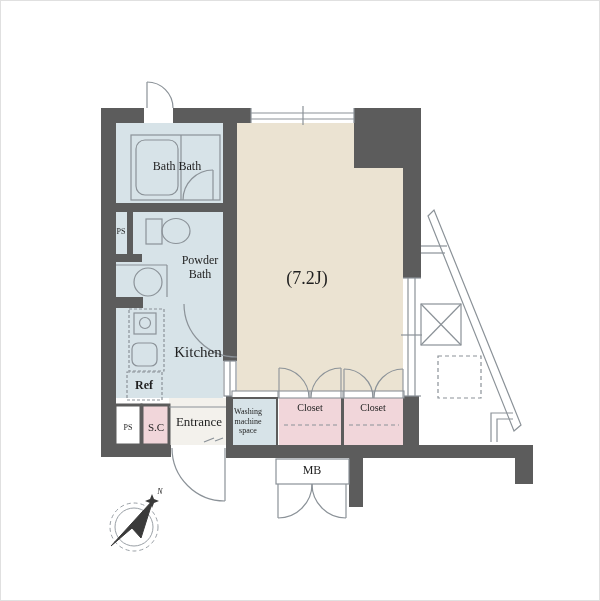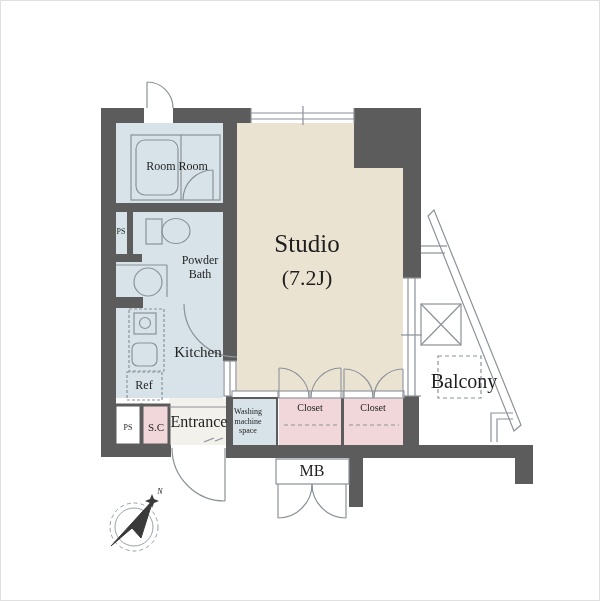--- a/index.html
+++ b/index.html
@@ -8,34 +8,34 @@
     border:1px solid #e0e0e0;box-sizing:border-box;overflow:hidden;
     font-family:"Liberation Serif","DejaVu Serif",serif;
   }
   #plan-svg{position:absolute;left:0;top:0;}
   .label{
     position:absolute;transform:translate(-50%,-50%);
     color:#1f1f1f;white-space:nowrap;text-align:center;line-height:1.15;
     font-family:"Liberation Serif","DejaVu Serif",serif;
   }
   .lbl-studio{left:306px;top:243px;font-size:25px;}
-  .lbl-studio-size{left:306px;top:277px;font-size:22px;}
+  .lbl-studio-size{left:306px;top:277px;font-size:18px;}
   .lbl-bath{left:176px;top:166px;font-size:12px;}
   .lbl-powder{left:199px;top:267px;font-size:12px;}
   .lbl-kitchen{left:197px;top:352px;font-size:15px;}
-  .lbl-ref{left:143px;top:385px;font-size:12px;}
+  .lbl-ref{left:143px;top:385px;font-size:12px;font-weight:bold;}
   .lbl-ps-upper{left:120px;top:231px;font-size:8px;}
   .lbl-ps-lower{left:127px;top:427px;font-size:8px;}
   .lbl-sc{left:155px;top:426px;font-size:11px;}
-  .lbl-entrance{left:198px;top:421px;font-size:16px;}
+  .lbl-entrance{left:198px;top:421px;font-size:13px;}
   .lbl-washing{left:247px;top:420px;font-size:8px;line-height:1.2;}
   .lbl-closet1{left:309px;top:407px;font-size:10px;}
   .lbl-closet2{left:372px;top:407px;font-size:10px;}
   .lbl-balcony{left:463px;top:380px;font-size:20px;}
-  .lbl-mb{left:311px;top:470px;font-size:16px;}
+  .lbl-mb{left:311px;top:470px;font-size:12px;}
   .lbl-north{left:159px;top:491px;font-size:8px;font-style:italic;}
 </style>
 </head>
 <body>
 
 <div id="canvas">
 
 <svg id="plan-svg" width="600" height="601" viewBox="0 0 600 601">
 
   <g>
@@ -179,37 +179,35 @@
   </g>
 
   <g>
     <circle cx="133" cy="526" r="24" fill="none" stroke="#9aa0a6" stroke-width="1" stroke-dasharray="4,3"></circle>
     <circle cx="133" cy="526" r="19" fill="none" stroke="#9aa0a6" stroke-width="1"></circle>
     <polygon points="152,499 110,545 131,527 140,537" fill="#3a3a3a" stroke="#3a3a3a" stroke-width="1"></polygon>
     <polygon points="151,493 153,498 158,500 153,502 151,507 149,502 144,500 149,498" fill="#3a3a3a"></polygon>
   </g>
 </svg>
 
-<div class="label lbl-studio">Studio</div>
 <div class="label lbl-studio-size">(7.2J)</div>
-<div class="label lbl-bath">Room Room</div>
+<div class="label lbl-bath">Bath Bath</div>
 <div class="label lbl-powder">
   <div>Powder</div>
   <div>Bath</div>
 </div>
 <div class="label lbl-kitchen">Kitchen</div>
 <div class="label lbl-ref">Ref</div>
 <div class="label lbl-ps-upper">PS</div>
 <div class="label lbl-ps-lower">PS</div>
 <div class="label lbl-sc">S.C</div>
 <div class="label lbl-entrance">Entrance</div>
 <div class="label lbl-washing">
   <div>Washing</div>
   <div>machine</div>
   <div>space</div>
 </div>
 <div class="label lbl-closet1">Closet</div>
 <div class="label lbl-closet2">Closet</div>
-<div class="label lbl-balcony">Balcony</div>
 <div class="label lbl-mb">MB</div>
 <div class="label lbl-north">N</div>
 
 </div>
 
 </body></html>

